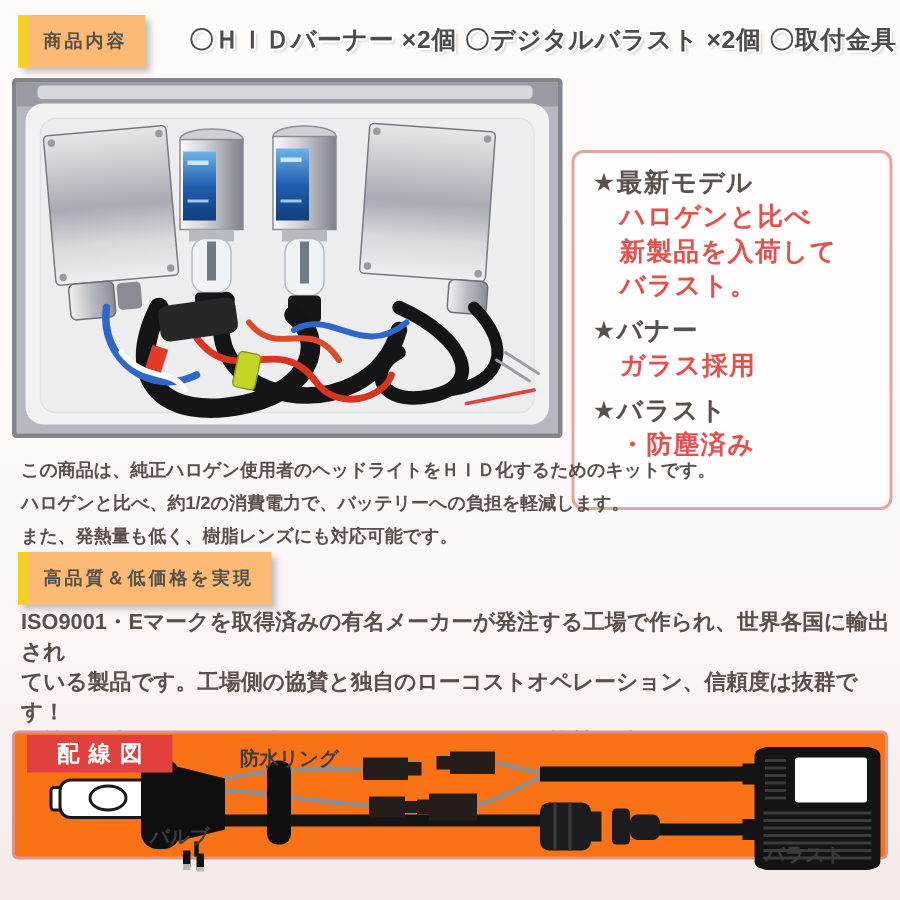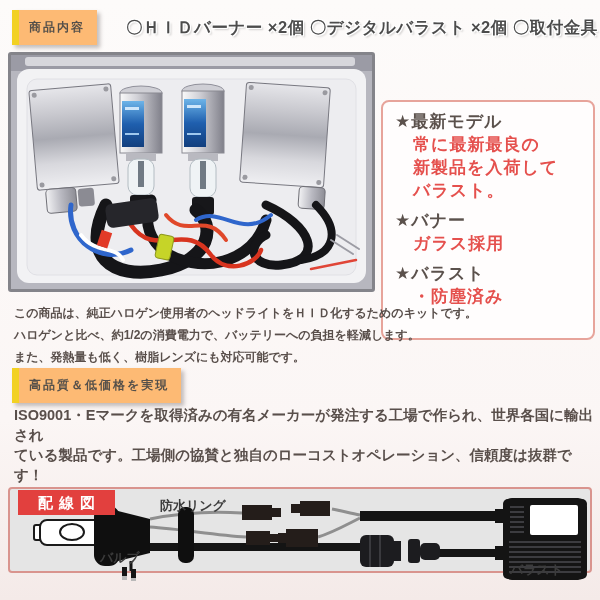--- a/index.html
+++ b/index.html
@@ -40,21 +40,21 @@
   .feature-block{margin-bottom:7px;}
   .feature-title{font-size:17px;font-weight:bold;color:#5b514c;line-height:23px;letter-spacing:1px;}
   .feature-line{font-size:17px;font-weight:bold;color:var(--feature-red);line-height:23px;margin-left:18px;letter-spacing:1px;}
   .para{position:absolute;left:14px;color:var(--body-text);font-weight:bold;}
   .para-intro{top:302px;width:582px;font-size:12px;}
   .para-intro div{line-height:22px;}
   .para-quality{top:405px;width:582px;font-size:14.5px;}
   .para-quality div{line-height:20px;}
   .wiring-box{
     position:absolute;left:8px;top:487px;width:584px;height:86px;
-    border:2px solid var(--box-border);border-radius:4px;background:#e5e5e5;
+    border:2px solid var(--box-border);border-radius:4px;background:#f97316;
   }
   .wiring-title{
     position:absolute;left:8px;top:1px;width:97px;height:25px;line-height:25px;
     background:var(--accent-red);color:#fff;font-size:15px;font-weight:bold;
     text-align:center;letter-spacing:6px;text-indent:6px;
   }
   .diagram-svg{position:absolute;left:0;top:0;}
   .diag-label{position:absolute;font-size:13px;color:#3c3c3c;font-weight:bold;white-space:nowrap;}
   .label-ring{left:150px;top:8px;}
   .label-bulb{left:74px;top:60px;margin-left:16px;}
@@ -151,21 +151,21 @@
     </g>
     <rect x="95" y="146" width="52" height="24" rx="6" fill="#26262b" transform="rotate(-8 121 158)"></rect>
     <rect x="146" y="180" width="15" height="24" rx="3" fill="#c6d428" stroke="#8d971c" transform="rotate(12 153 192)"></rect>
     <rect x="88" y="176" width="11" height="16" fill="#e23b28" transform="rotate(18 93 184)"></rect>
   </svg>
 </div>
 
 <div class="features">
   <div class="feature-block">
     <div class="feature-title">★最新モデル</div>
-    <div class="feature-line">常に最新最良の</div>
+    <div class="feature-line">ハロゲンと比べ</div>
     <div class="feature-line">新製品を入荷して</div>
     <div class="feature-line">バラスト。</div>
   </div>
   <div class="feature-block">
     <div class="feature-title">★バナー</div>
     <div class="feature-line">ガラス採用</div>
   </div>
   <div class="feature-block">
     <div class="feature-title">★バラスト</div>
     <div class="feature-line">・防塵済み</div>

